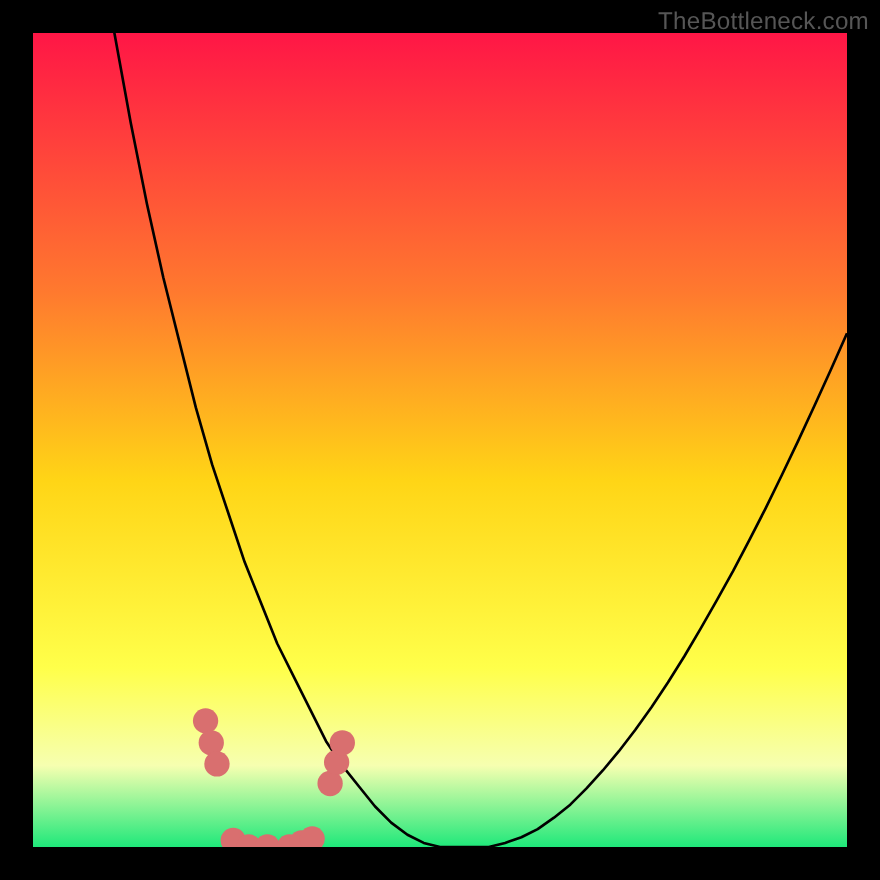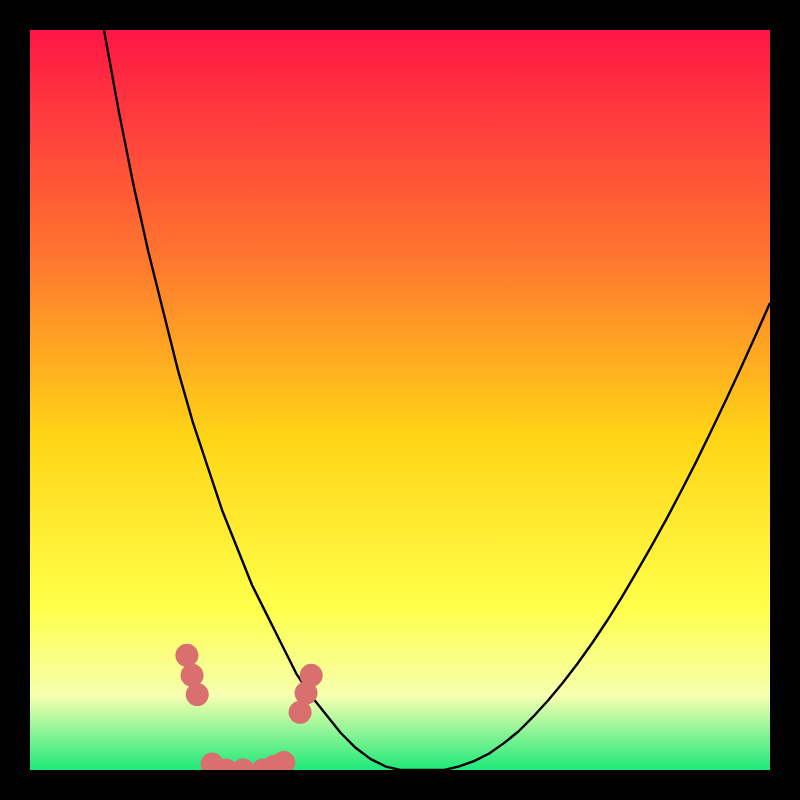--- a/index.html
+++ b/index.html
@@ -38,20 +38,21 @@
     inset: 0;
     width: 100%;
     height: 100%;
   }
 </style>
 </head>
 <body>
 
 <div class="frame">
 
+  <div class="watermark">TheBottleneck.com</div>
 
   <div class="plot">
 
     <svg class="gradient-fill" viewBox="0 0 740 740" preserveAspectRatio="none">
       <defs>
         <linearGradient id="bg" x1="0" y1="0" x2="0" y2="1">
           <stop offset="0%" stop-color="#ff1646"></stop>
           <stop offset="32%" stop-color="#ff7a2e"></stop>
           <stop offset="55%" stop-color="#ffd516"></stop>
           <stop offset="78%" stop-color="#ffff4a"></stop>

